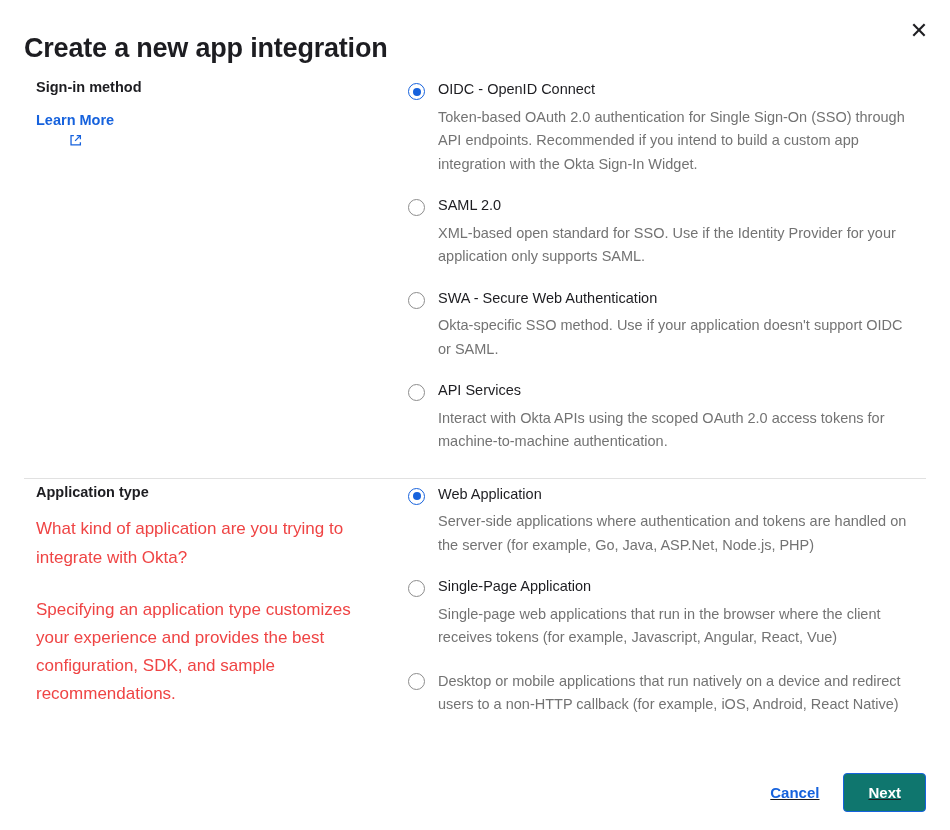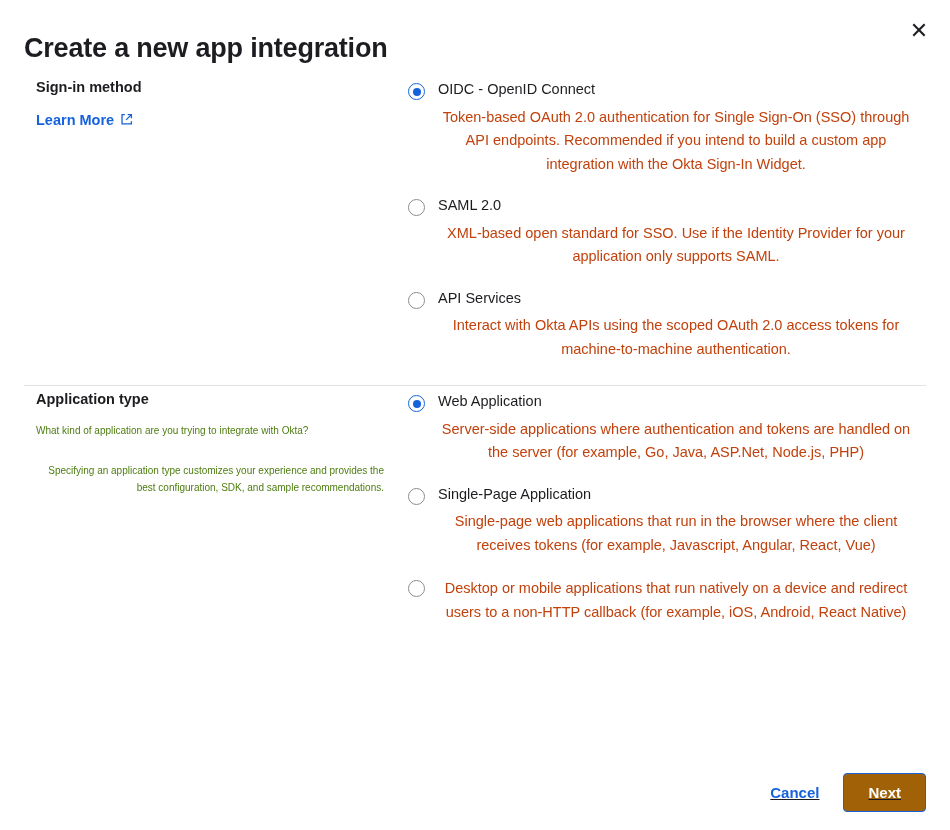--- a/index.html
+++ b/index.html
@@ -74,30 +74,31 @@
   }
   .learn-more {
     display: inline-flex;
     align-items: center;
     gap: 6px;
     font-size: 14.5px;
     font-weight: bold;
     color: #1662dd;
     text-decoration: none;
     cursor: pointer;
+    flex-direction: column;
   }
   .ext-icon { display: inline-block; width: 13px; height: 13px; }
   .section-desc {
-    font-size: 10px;
+    font-size: 17px;
     line-height: 1.65;
-    color: #4d7c0f;
+    color: #ef4444;
     margin: 0 0 24px 0;
     max-width: 352px;
   }
-  .section-desc:last-child { margin-bottom: 0; text-align: right; }
+  .section-desc:last-child { margin-bottom: 0; }
 
   .option {
     display: flex;
     align-items: flex-start;
     margin-bottom: 20px;
   }
   .option:last-child { margin-bottom: 0; }
   .radio {
     flex: 0 0 17px;
     width: 17px;
@@ -127,24 +128,23 @@
   .option-body { flex: 1 1 auto; max-width: 512px; }
   .option-title {
     font-size: 14.5px;
     color: #1d1d21;
     line-height: 1.35;
     margin: 0 0 6px 0;
     cursor: pointer;
   }
   .option-desc {
     font-size: 14.5px;
-    color: #c2410c;
+    color: #737373;
     line-height: 1.62;
     margin: 0;
-    text-align: center;
   }
 
   .divider {
     height: 1px;
     background: #e1e1e1;
     margin: 24px 24px 0 24px;
   }
 
   .footer {
     position: absolute;
@@ -160,21 +160,21 @@
     background: transparent;
     color: #1662dd;
     font-size: 15px;
     font-weight: bold;
     cursor: pointer;
     padding: 8px 6px;
     font-family: "Liberation Sans", sans-serif;
   }
   .btn-next {
     border: 1px solid #1662dd;
-    background: #a16207;
+    background: #0f766e;
     color: #ffffff;
     font-size: 15px;
     font-weight: bold;
     border-radius: 4px;
     padding: 10px 24px;
     cursor: pointer;
     font-family: "Liberation Sans", sans-serif;
   }
 </style>
 </head>
@@ -211,20 +211,27 @@
       </div>
 
       <div class="option">
         <span class="radio"></span>
         <div class="option-body">
           <p class="option-title">SAML 2.0</p>
           <p class="option-desc">XML-based open standard for SSO. Use if the Identity Provider for your application only supports SAML.</p>
         </div>
       </div>
 
+      <div class="option">
+        <span class="radio"></span>
+        <div class="option-body">
+          <p class="option-title">SWA - Secure Web Authentication</p>
+          <p class="option-desc">Okta-specific SSO method. Use if your application doesn't support OIDC or SAML.</p>
+        </div>
+      </div>
 
       <div class="option">
         <span class="radio"></span>
         <div class="option-body">
           <p class="option-title">API Services</p>
           <p class="option-desc">Interact with Okta APIs using the scoped OAuth 2.0 access tokens for machine-to-machine authentication.</p>
         </div>
       </div>
 
     </div>

